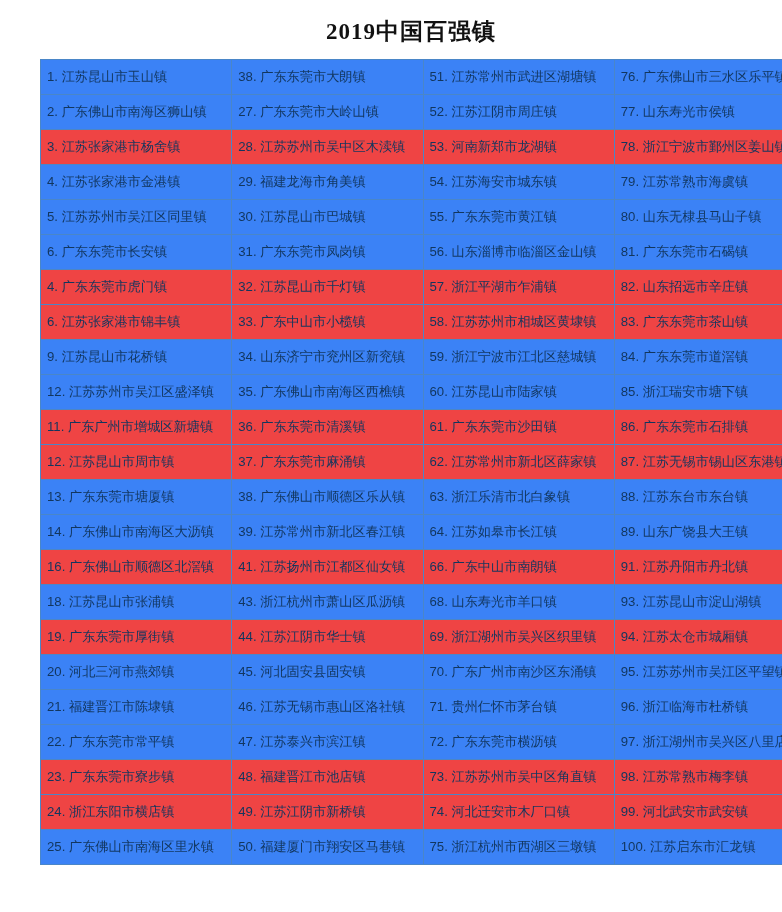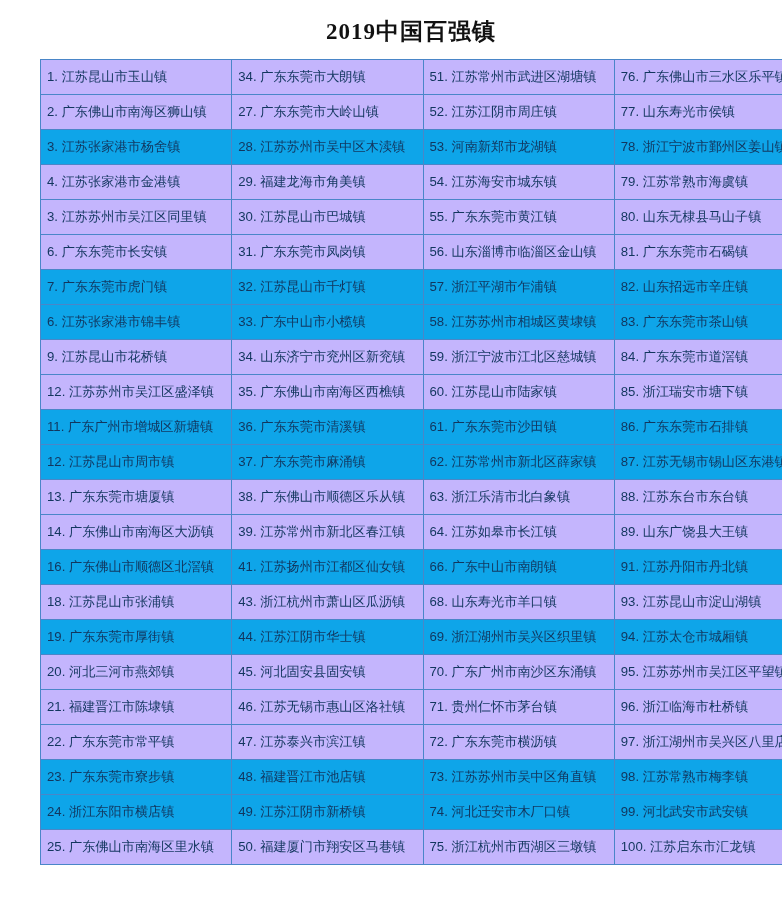--- a/index.html
+++ b/index.html
@@ -42,38 +42,38 @@
     height: 34px;
     padding: 0 6px;
     font-size: 13.2px;
     color: #12365e;
     white-space: nowrap;
     overflow: hidden;
     vertical-align: middle;
     font-family: "Liberation Sans", sans-serif;
   }
   tr.shaded td {
-    background: #c4b5fd;
+    background: #3b82f6;
   }
   tr.plain td {
-    background: #0ea5e9;
+    background: #ef4444;
   }
 </style>
 </head>
 <body>
 
 <div class="page">
 
   <div class="title">2019中国百强镇</div>
 
   <table class="grid">
     <tbody>
       <tr class="shaded">
         <td>1. 江苏昆山市玉山镇</td>
-        <td>34. 广东东莞市大朗镇</td>
+        <td>38. 广东东莞市大朗镇</td>
         <td>51. 江苏常州市武进区湖塘镇</td>
         <td>76. 广东佛山市三水区乐平镇</td>
       </tr>
       <tr class="shaded">
         <td>2. 广东佛山市南海区狮山镇</td>
         <td>27. 广东东莞市大岭山镇</td>
         <td>52. 江苏江阴市周庄镇</td>
         <td>77. 山东寿光市侯镇</td>
       </tr>
       <tr class="plain">
@@ -82,33 +82,33 @@
         <td>53. 河南新郑市龙湖镇</td>
         <td>78. 浙江宁波市鄞州区姜山镇</td>
       </tr>
       <tr class="shaded">
         <td>4. 江苏张家港市金港镇</td>
         <td>29. 福建龙海市角美镇</td>
         <td>54. 江苏海安市城东镇</td>
         <td>79. 江苏常熟市海虞镇</td>
       </tr>
       <tr class="shaded">
-        <td>3. 江苏苏州市吴江区同里镇</td>
+        <td>5. 江苏苏州市吴江区同里镇</td>
         <td>30. 江苏昆山市巴城镇</td>
         <td>55. 广东东莞市黄江镇</td>
         <td>80. 山东无棣县马山子镇</td>
       </tr>
       <tr class="shaded">
         <td>6. 广东东莞市长安镇</td>
         <td>31. 广东东莞市凤岗镇</td>
         <td>56. 山东淄博市临淄区金山镇</td>
         <td>81. 广东东莞市石碣镇</td>
       </tr>
       <tr class="plain">
-        <td>7. 广东东莞市虎门镇</td>
+        <td>4. 广东东莞市虎门镇</td>
         <td>32. 江苏昆山市千灯镇</td>
         <td>57. 浙江平湖市乍浦镇</td>
         <td>82. 山东招远市辛庄镇</td>
       </tr>
       <tr class="plain">
         <td>6. 江苏张家港市锦丰镇</td>
         <td>33. 广东中山市小榄镇</td>
         <td>58. 江苏苏州市相城区黄埭镇</td>
         <td>83. 广东东莞市茶山镇</td>
       </tr>

